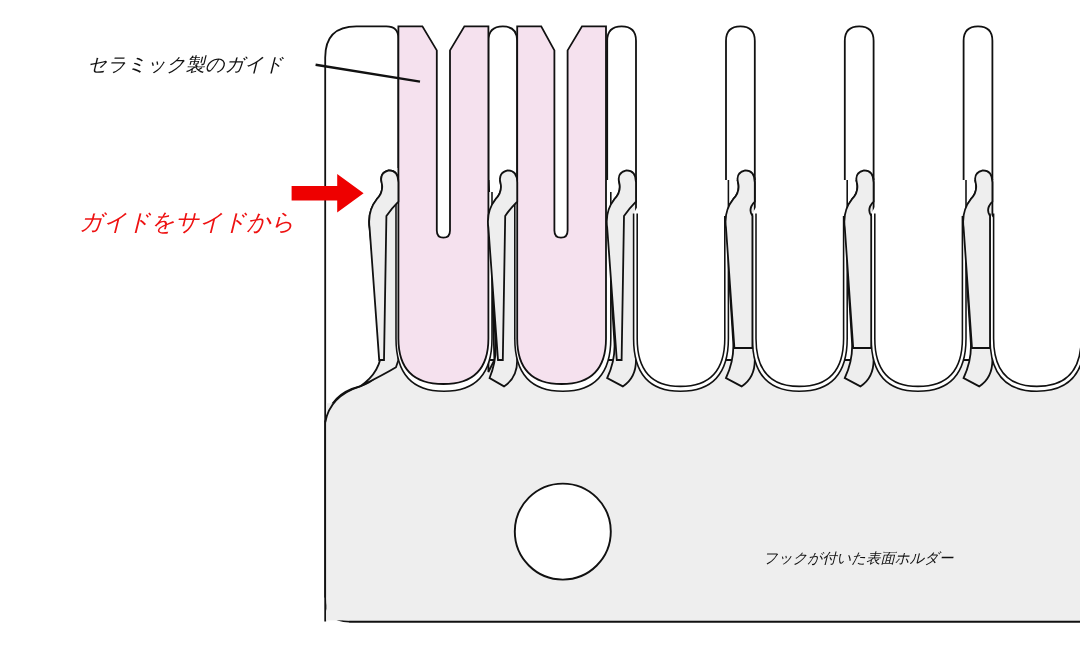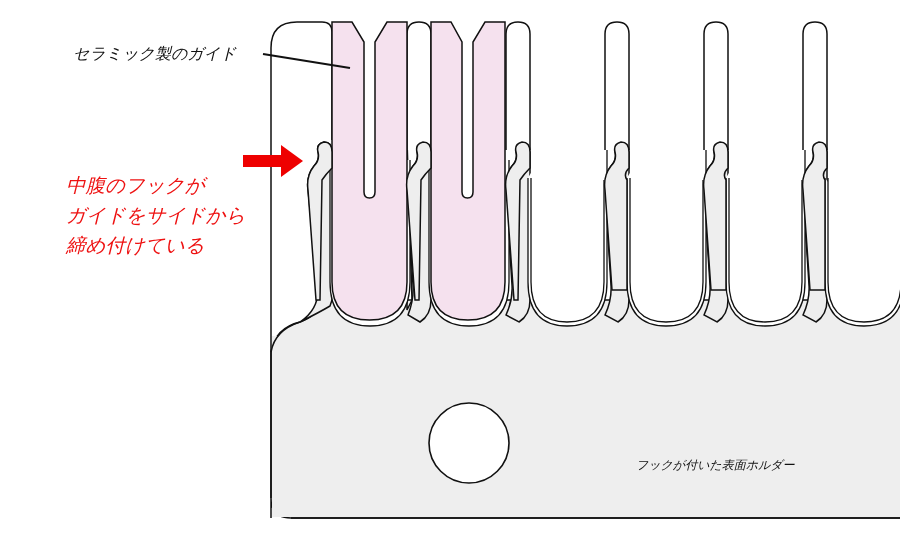--- a/index.html
+++ b/index.html
@@ -82,18 +82,16 @@
   <circle cx="469" cy="443" r="40" fill="#ffffff" stroke="#111111" stroke-width="1.6"></circle>
 
   <line x1="263" y1="54" x2="350" y2="68" stroke="#111111" stroke-width="2"></line>
 
   <polygon points="243,155 281,155 281,145 303,161 281,177 281,167 243,167" fill="#ee0000"></polygon>
 </svg>
 
 <div class="lbl ceramic-label">セラミック製のガイド</div>
 
 <div class="lbl hook-note">
-  <div>中腹のフックが</div>
   <div>ガイドをサイドから</div>
-  <div>締め付けている</div>
 </div>
 
 <div class="lbl holder-label">フックが付いた表面ホルダー</div>
 
 </body></html>

